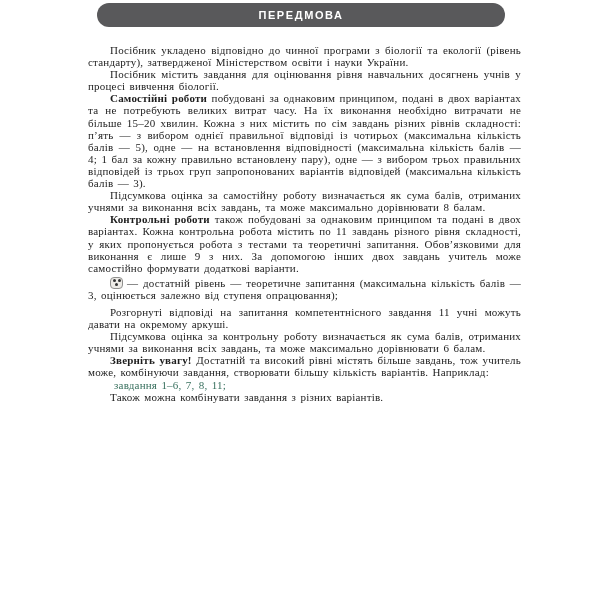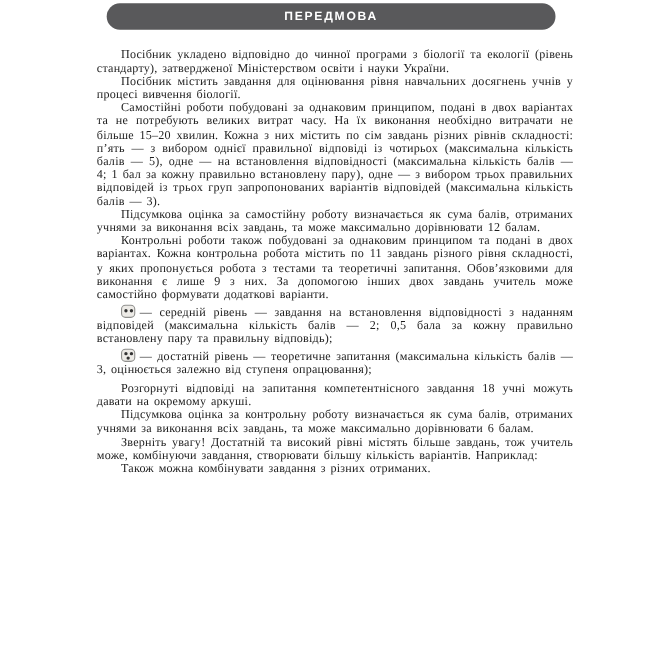--- a/index.html
+++ b/index.html
@@ -50,21 +50,21 @@
     margin: 0;
     text-indent: 22px;
   }
   .content p.level { margin-top: 3px; }
   .content p.after-list { margin-top: 5px; }
   .content p.example {
     text-indent: 26px;
     text-align: left;
     color: #38705e;
   }
-  b.lead { font-weight: normal; }
+  b.lead { font-weight: bold; }
   
   .die {
     position: relative;
     display: inline-block;
     width: 13px;
     height: 12px;
     margin-right: 4px;
     vertical-align: -2px;
     background: #edebe7;
     border: 1px solid #8f8f8d;
@@ -99,34 +99,34 @@
   </div>
 
   <div class="content">
 
     <p>Посібник укладено відповідно до чинної програми з біології та екології (рівень стандарту), затвердженої Міністерством освіти і науки України.</p>
 
     <p>Посібник містить завдання для оцінювання рівня навчальних досягнень учнів у процесі вивчення біології.</p>
 
     <p><b class="lead">Самостійні роботи</b><span> побудовані за однаковим принципом, подані в двох варіантах та не потребують великих витрат часу. На їх виконання необхідно витрачати не більше 15–20 хвилин. Кожна з них містить по сім завдань різних рівнів складності: п’ять — з вибором однієї правильної відповіді із чотирьох (максимальна кількість балів — 5), одне — на встановлення відповідності (максимальна кількість балів — 4; 1 бал за кожну правильно встановлену пару), одне — з вибором трьох правильних відповідей із трьох груп запропонованих варіантів відповідей (максимальна кількість балів — 3).</span></p>
 
-    <p>Підсумкова оцінка за самостійну роботу визначається як сума балів, отриманих учнями за виконання всіх завдань, та може максимально дорівнювати 12 балам.</p>
+    <p>Підсумкова оцінка за самостійну роботу визначається як сума балів, отриманих учнями за виконання всіх завдань, та може максимально дорівнювати 8 балам.</p>
 
     <p><b class="lead">Контрольні роботи</b><span> також побудовані за однаковим принципом та подані в двох варіантах. Кожна контрольна робота містить по 11 завдань різного рівня складності, у яких пропонується робота з тестами та теоретичні запитання. Обов’язковими для виконання є лише 9 з них. За допомогою інших двох завдань учитель може самостійно формувати додаткові варіанти.</span></p>
 
 
-    <p class="level"><span class="die die2"><i class="a"></i><i class="b"></i></span><span>— середній рівень — завдання на встановлення відповідності з наданням відповідей (максимальна кількість балів — 2; 0,5 бала за кожну правильно встановлену пару та правильну відповідь);</span></p>
 
     <p class="level"><span class="die die3"><i class="a"></i><i class="b"></i><i class="c"></i></span><span>— достатній рівень — теоретичне запитання (максимальна кількість балів — 3, оцінюється залежно від ступеня опрацювання);</span></p>
 
 
-    <p class="after-list">Розгорнуті відповіді на запитання компетентнісного завдання 18 учні можуть давати на окремому аркуші.</p>
+    <p class="after-list">Розгорнуті відповіді на запитання компетентнісного завдання 11 учні можуть давати на окремому аркуші.</p>
 
     <p>Підсумкова оцінка за контрольну роботу визначається як сума балів, отриманих учнями за виконання всіх завдань, та може максимально дорівнювати 6 балам.</p>
 
     <p><b class="lead">Зверніть увагу!</b><span> Достатній та високий рівні містять більше завдань, тож учитель може, комбінуючи завдання, створювати більшу кількість варіантів. Наприклад:</span></p>
 
+    <p class="example">завдання 1–6, 7, 8, 11;</p>
 
 
-    <p>Також можна комбінувати завдання з різних отриманих.</p>
+    <p>Також можна комбінувати завдання з різних варіантів.</p>
 
   </div>
 </div>
 
 </body></html>

